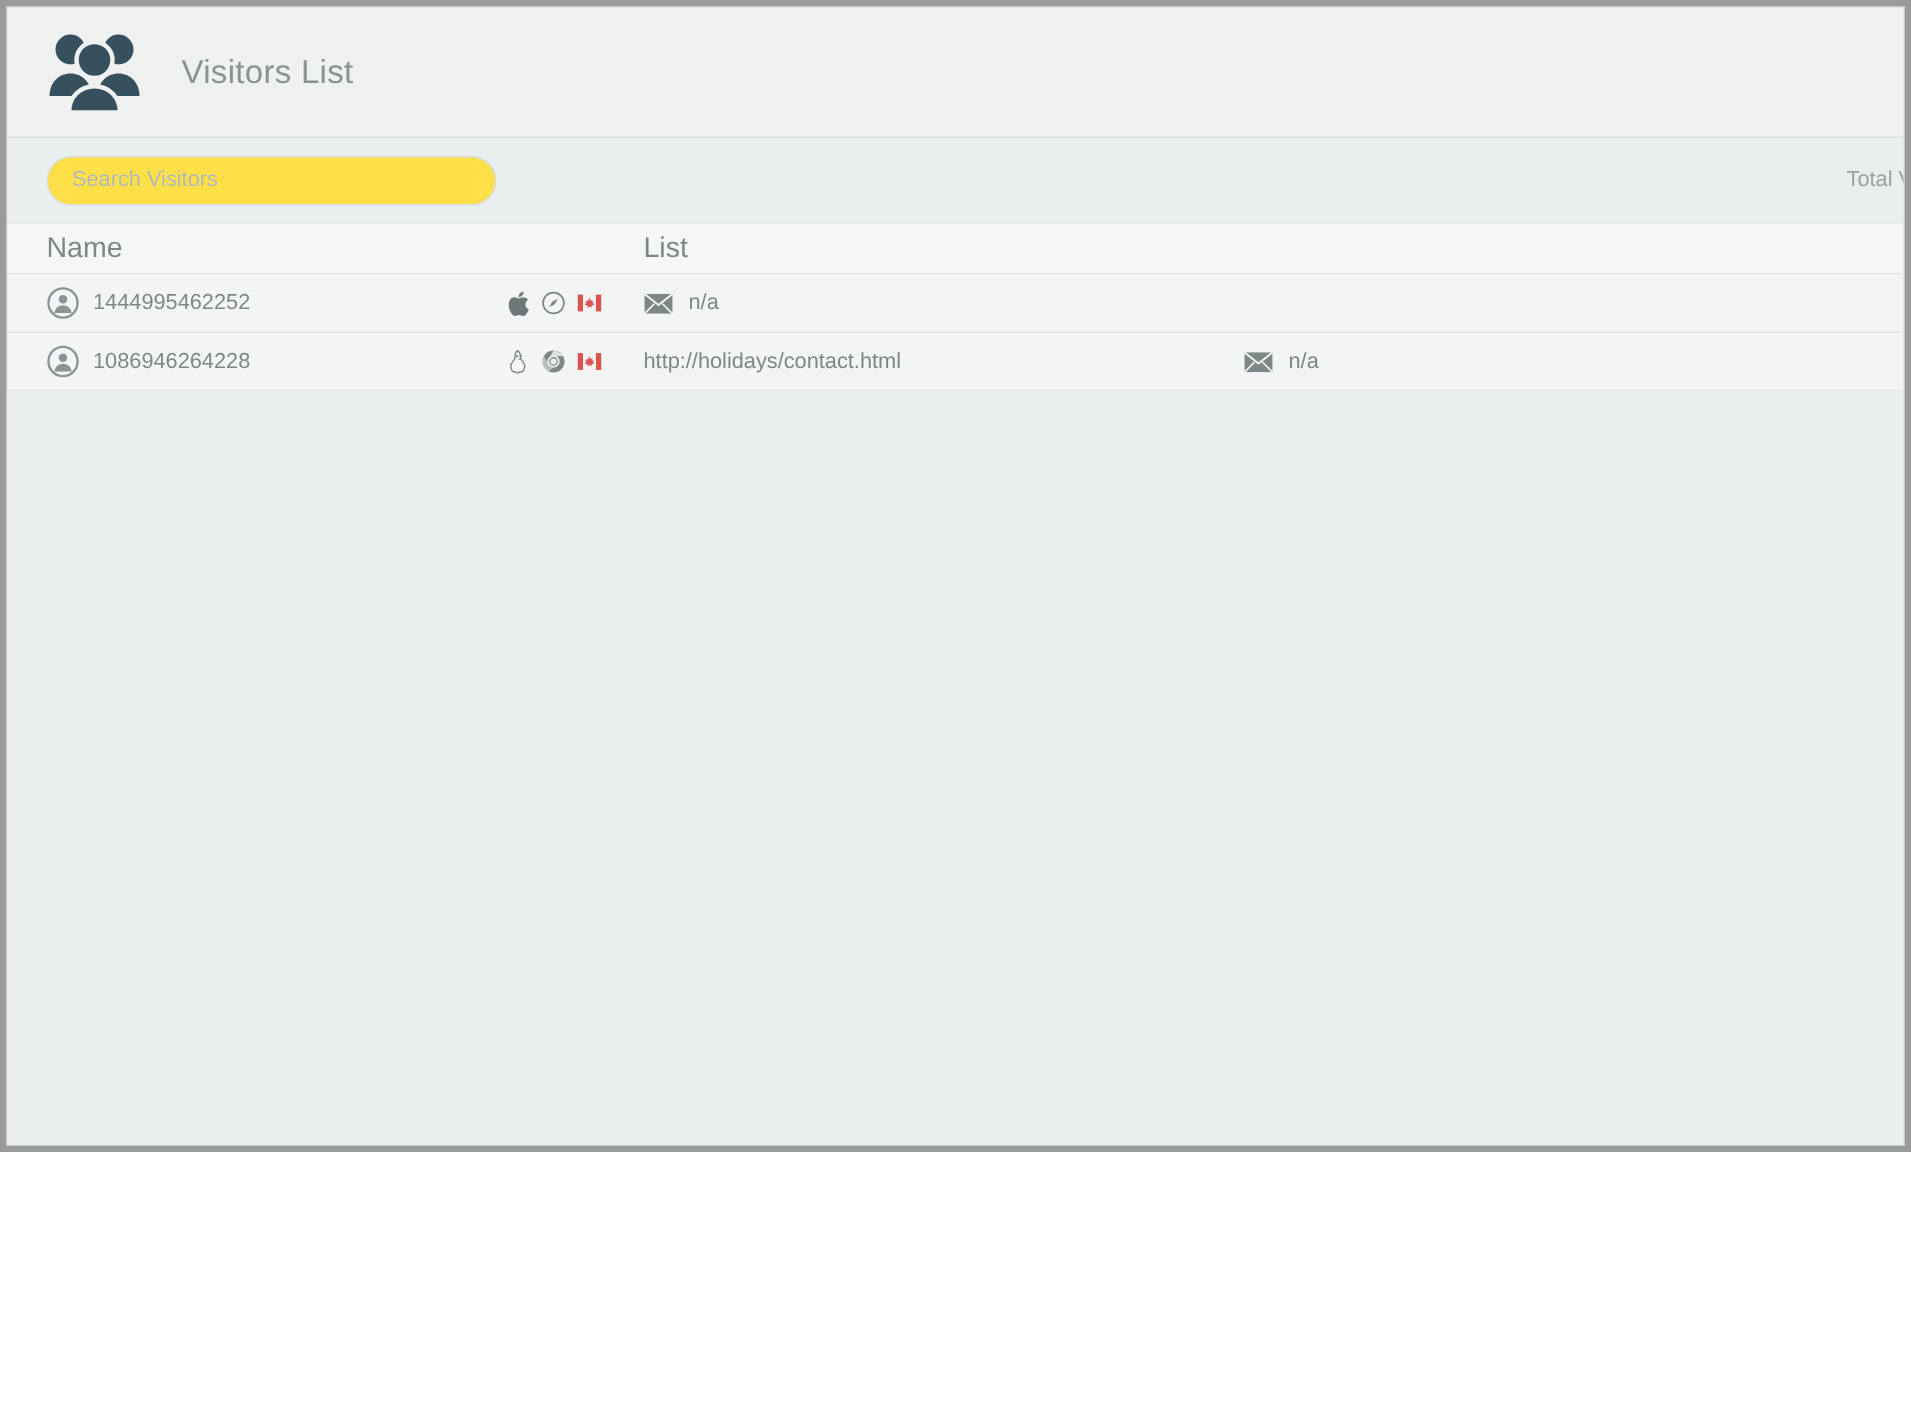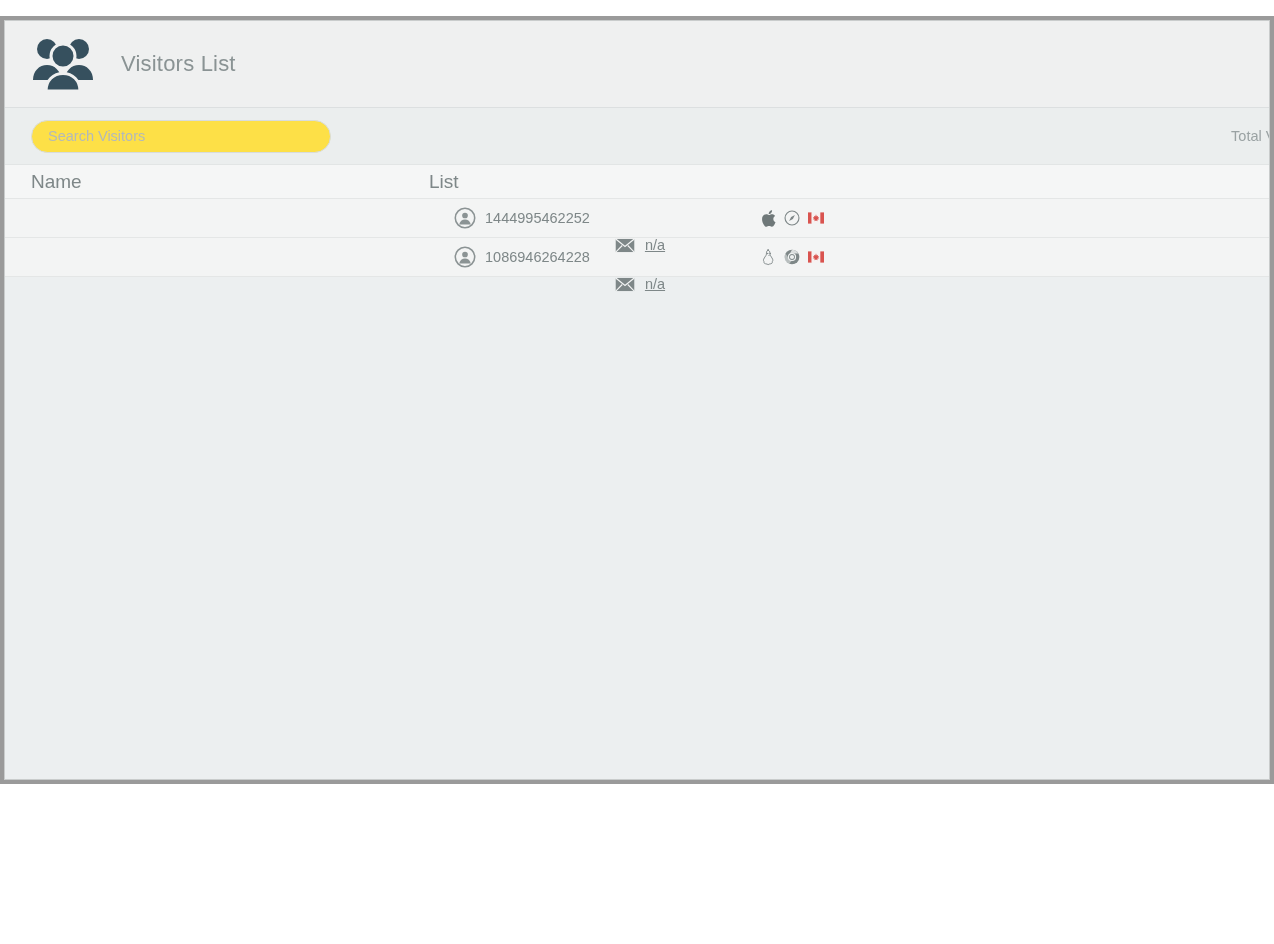--- a/index.html
+++ b/index.html
@@ -8,21 +8,21 @@
     width: 1274px;
     height: 944px;
     background: #ffffff;
     font-family: "Liberation Sans", sans-serif;
     overflow: hidden;
   }
 
   
   .window-frame {
     position: absolute;
-    left: 0; top: 16px;
+    left: 0; top: 0;
     width: 1274px;
     height: 768px;
     box-sizing: border-box;
     border: 4px solid #9a9a9a;
     background: #eceff0;
     overflow: hidden;
   }
   .inner-bevel {
     position: absolute;
     left: 0; top: 0; right: 0; bottom: 0;
@@ -102,27 +102,26 @@
     display: flex;
     align-items: center;
     height: 33px;
     background: #f5f6f6;
     border-bottom: 1px solid #e4e6e6;
     font-size: 19px;
     color: #7e8788;
   }
   .row {
     display: flex;
-    align-items: center;
+    align-items: flex-start;
     height: 38px;
     background: #f3f4f4;
     border-bottom: 1px solid #e4e6e6;
     font-size: 14.5px;
     color: #7e8788;
-    flex-direction: column;
   }
 
   .cell-name {
     flex: 0 0 auto;
     width: 418px;
     box-sizing: border-box;
     padding-left: 26px;
     display: flex;
     align-items: center;
     position: relative;
@@ -137,21 +136,20 @@
     align-items: center;
     height: 100%;
   }
   .cell-email {
     flex: 1 1 auto;
     box-sizing: border-box;
     padding-left: 6px;
     display: flex;
     align-items: center;
     height: 100%;
-    text-decoration: underline;
   }
 
   .avatar-icon { width: 22px; height: 22px; flex: 0 0 auto; display: block; }
   .name-text { margin-left: 9px; white-space: nowrap; }
 
   .meta-icons {
     position: absolute;
     right: 22px;
     top: 0;
     height: 100%;
@@ -263,20 +261,23 @@
             <circle cx="10" cy="10" r="2.6" fill="#eef0f0"></circle>
           </svg>
           <svg width="16" height="14" viewBox="0 0 20 14">
             <rect x="0" y="0" width="4.6" height="14" fill="#d9534f"></rect>
             <rect x="4.6" y="0" width="10.8" height="14" fill="#f6f2f2"></rect>
             <rect x="15.4" y="0" width="4.6" height="14" fill="#d9534f"></rect>
             <path d="M10 2.3 10.9 5.1 12.6 4.2 12.1 6.2 14 6 12.7 7.5 14.2 8.6 11.6 9 11.9 11 10 10 8.1 11 8.4 9 5.8 8.6 7.3 7.5 6 6 7.9 6.2 7.4 4.2 9.1 5.1z" fill="#d9534f"></path>
           </svg>
         </span>
       </div>
+      <div class="cell-page">
+        <span class="page-text">http://holidays/contact.html</span>
+      </div>
       <div class="cell-email">
         <svg class="mail-icon" viewBox="0 0 22 16">
           <rect x="0.8" y="0.8" width="20.4" height="14.4" fill="#7e8788"></rect>
           <path d="M0.8 0.8 11 9 21.2 0.8" fill="none" stroke="#f3f4f4" stroke-width="1.4"></path>
           <path d="M0.8 15.2 8 8 M21.2 15.2 14 8" fill="none" stroke="#f3f4f4" stroke-width="1.2"></path>
         </svg>
         <span class="email-text">n/a</span>
       </div>
     </div>
 

